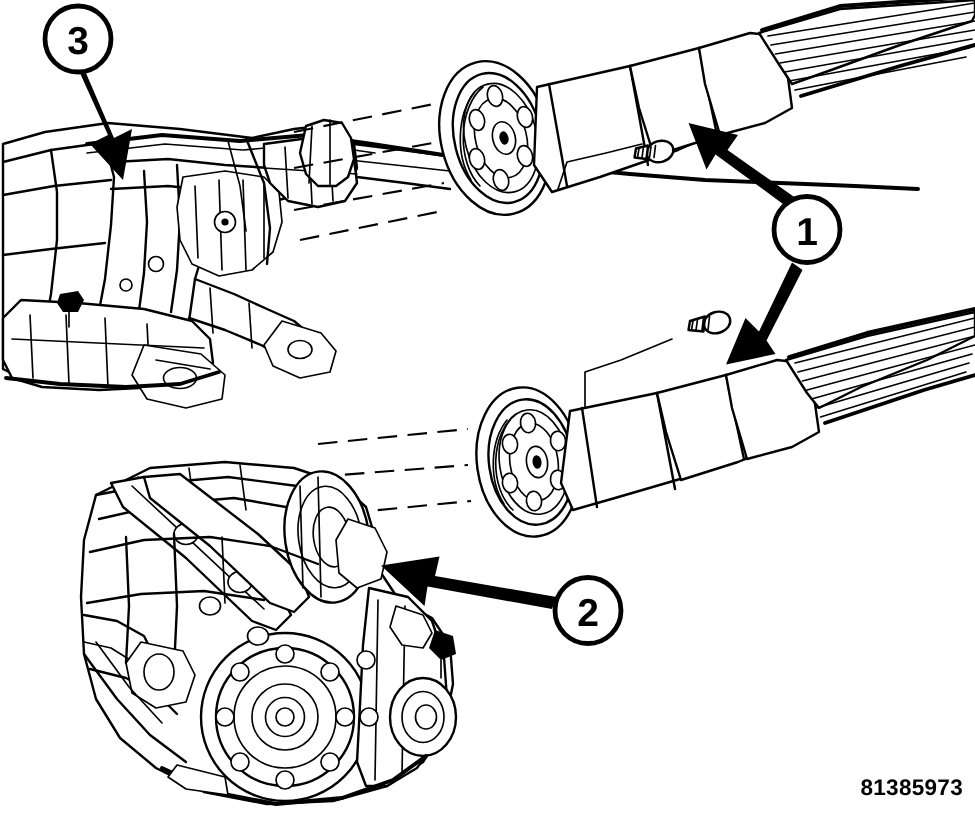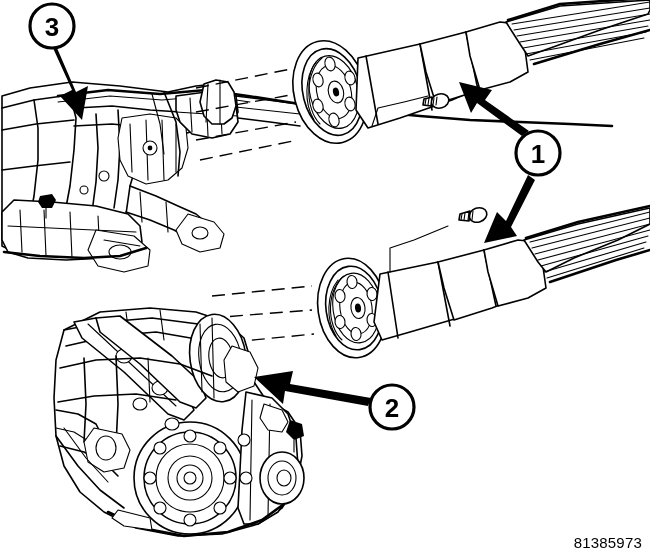--- a/index.html
+++ b/index.html
@@ -20,24 +20,24 @@
   }
   #figure svg {
     position: absolute;
     top: 0;
     left: 0;
     display: block;
   }
   .part-number {
     position: absolute;
     right: 8px;
-    bottom: 6px;
+    bottom: 23px;
     font-family: "Liberation Sans", sans-serif;
     font-size: 15px;
-    font-weight: 400;
+    font-weight: 700;
     color: #000000;
     letter-spacing: 0.2px;
     white-space: nowrap;
   }
   .callout-text {
     font-family: "Liberation Sans", sans-serif;
     font-size: 26px;
     font-weight: 700;
     fill: #000000;
     text-anchor: middle;

